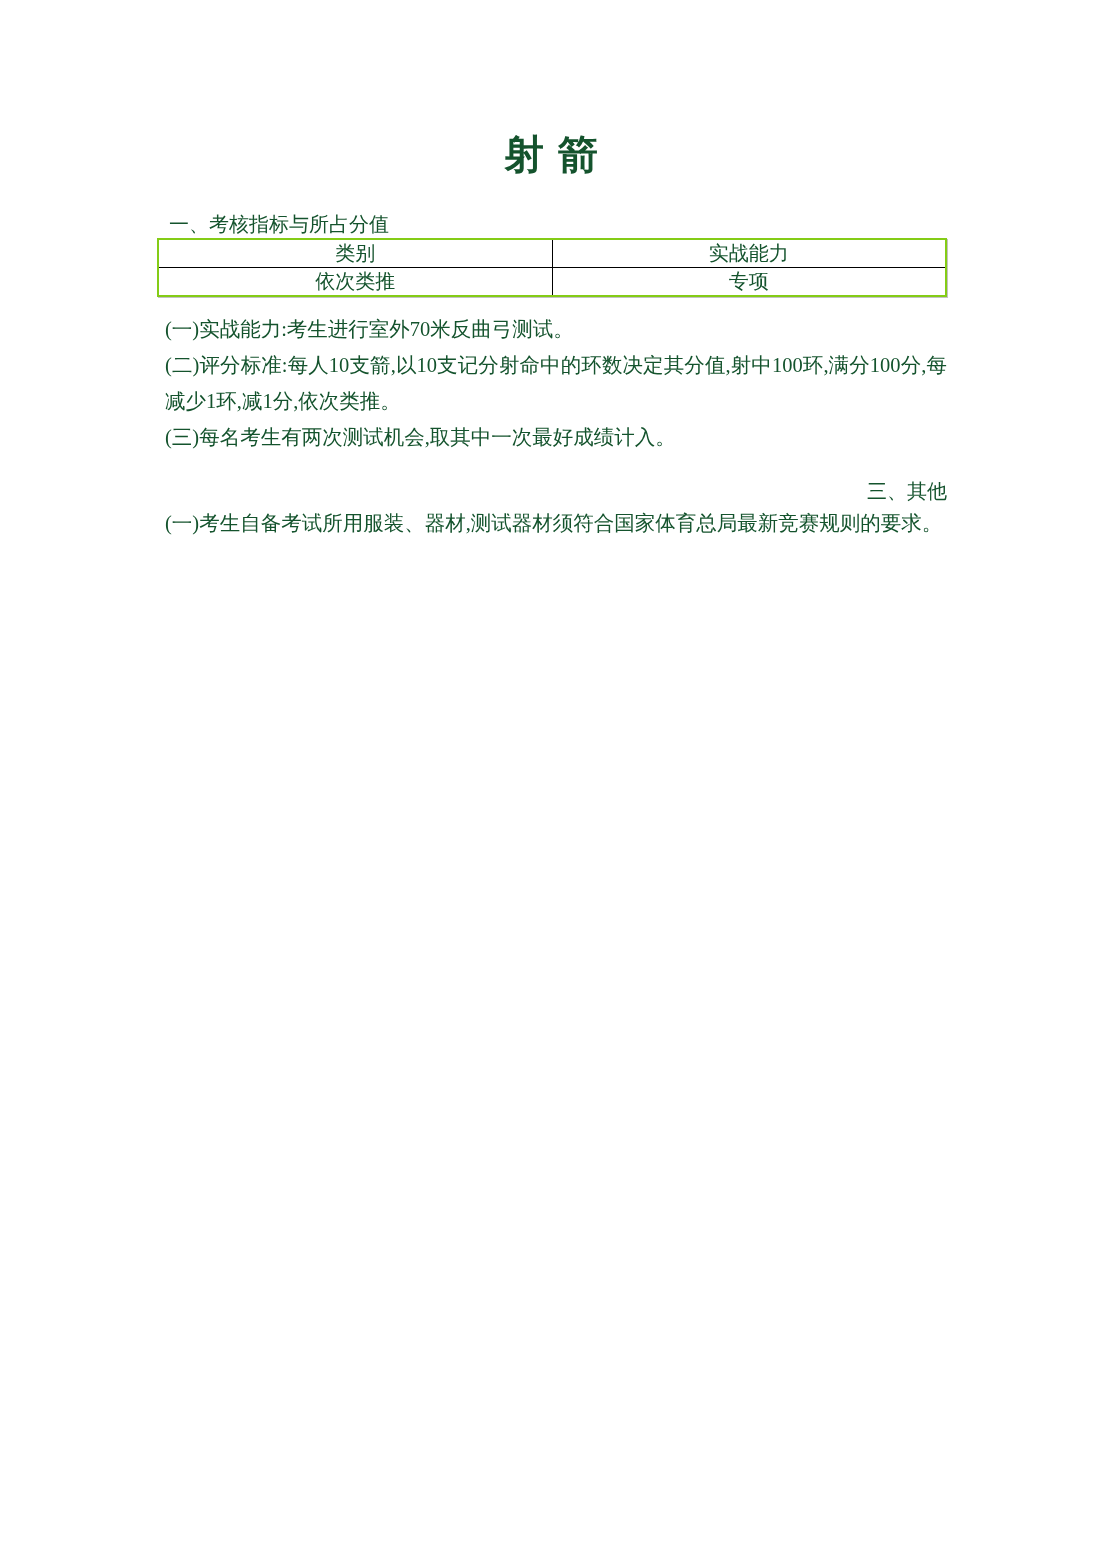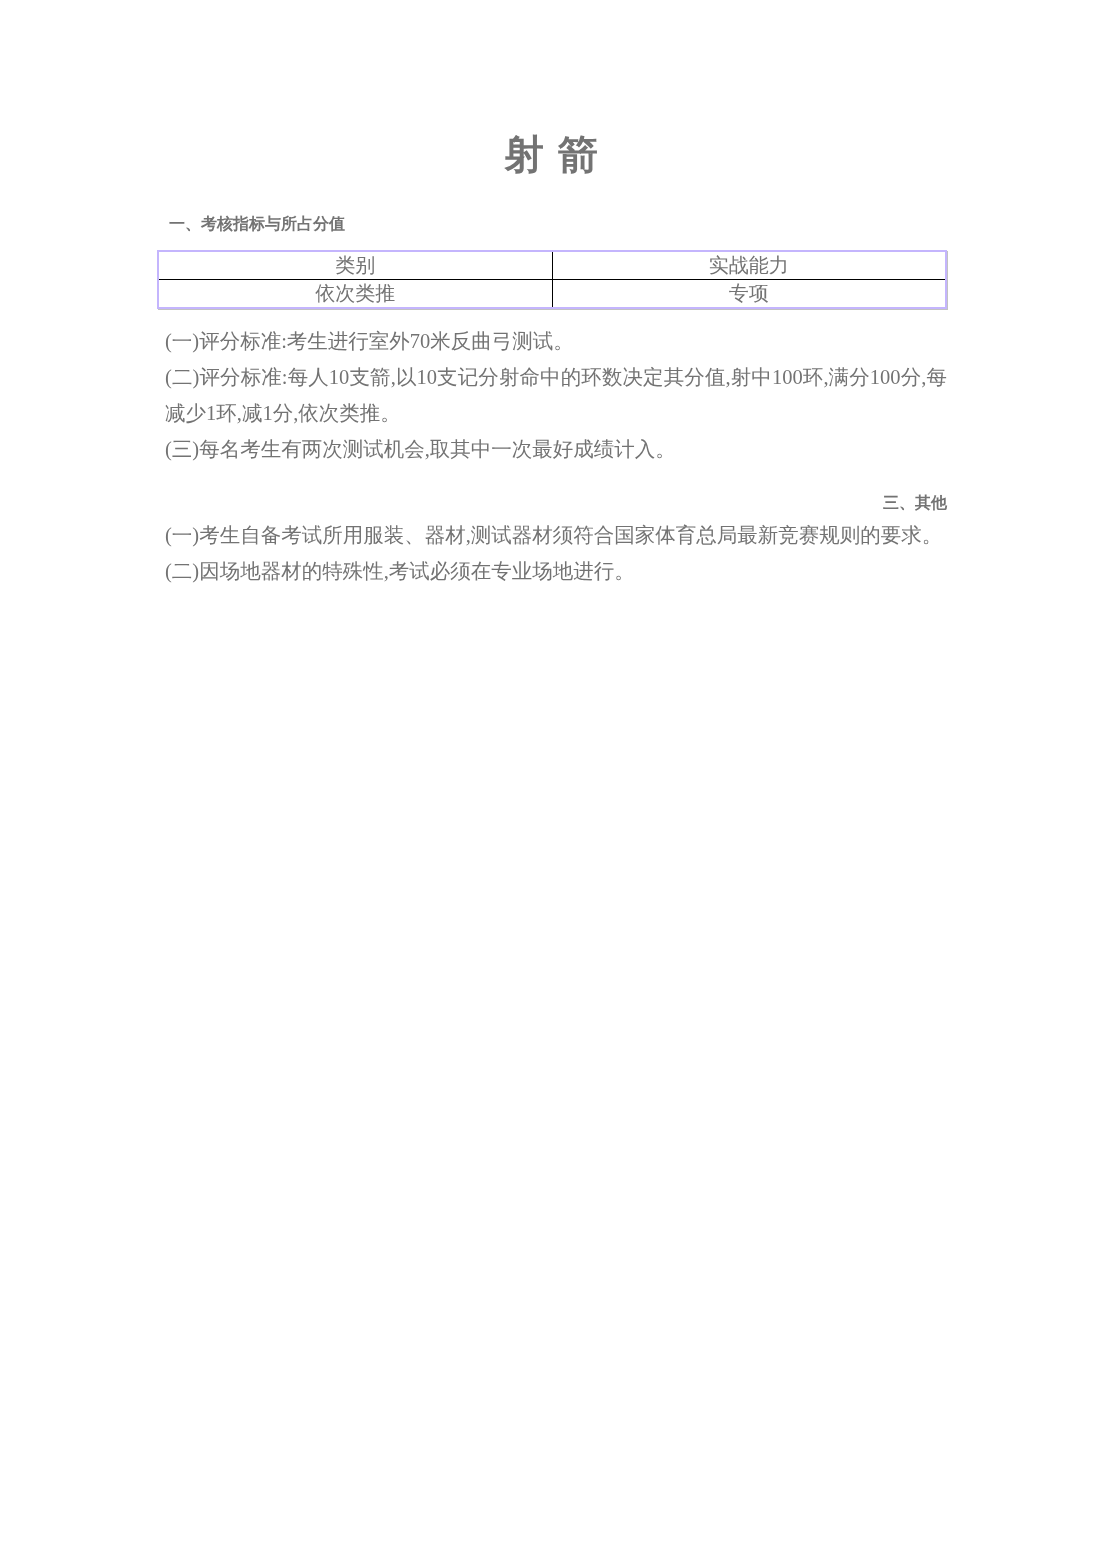--- a/index.html
+++ b/index.html
@@ -5,54 +5,54 @@
   html, body {
     margin: 0;
     padding: 0;
     background: #ffffff;
   }
   .page {
     position: relative;
     width: 1103px;
     height: 1559px;
     background: #ffffff;
-    color: #737373;
+    color: #14532d;
     font-family: "Liberation Serif", "DejaVu Serif", serif;
     overflow: hidden;
   }
   .content {
     position: absolute;
     left: 157px;
     top: 0;
     width: 790px;
   }
   .doc-title {
     margin: 132px 0 0 0;
     text-align: center;
     font-size: 40px;
     line-height: 46px;
     font-weight: bold;
     letter-spacing: 2px;
     font-family: "Liberation Serif", "DejaVu Serif", serif;
   }
   .sec-heading {
     font-family: "Liberation Sans", "DejaVu Sans", sans-serif;
-    font-weight: bold;
-    font-size: 16px;
+    font-weight: normal;
+    font-size: 20px;
     line-height: 28px;
     margin: 0 0 0 12px;
   }
   .h1 { margin-top: 32px; }
   .h2 { margin-top: 20px; }
   .h3 { margin-top: 22px; text-align: right; }
   .info-table {
-    margin-top: 12px;
+    margin-top: 0;
     width: 100%;
     border-collapse: collapse;
-    border: 2px solid #c4b5fd;
+    border: 2px solid #84cc16;
     box-shadow: 1px 1px 0 rgba(120,120,120,0.45);
   }
   .info-table td {
     border: 1px solid #000;
     height: 27px;
     width: 50%;
     text-align: center;
     vertical-align: middle;
     font-size: 20px;
     padding: 0;
@@ -88,26 +88,25 @@
         </tr>
         <tr>
           <td>依次类推</td>
           <td>专项</td>
         </tr>
       </tbody>
     </table>
 
 
     <div class="paras">
-      <p>(一)评分标准:考生进行室外70米反曲弓测试。</p>
+      <p>(一)实战能力:考生进行室外70米反曲弓测试。</p>
       <p>(二)评分标准:每人10支箭,以10支记分射命中的环数决定其分值,射中100环,满分100分,每减少1环,减1分,依次类推。</p>
       <p>(三)每名考生有两次测试机会,取其中一次最好成绩计入。</p>
     </div>
 
     <div class="sec-heading h3">三、其他</div>
 
     <div class="paras second">
       <p>(一)考生自备考试所用服装、器材,测试器材须符合国家体育总局最新竞赛规则的要求。</p>
-      <p>(二)因场地器材的特殊性,考试必须在专业场地进行。</p>
     </div>
 
   </div>
 </div>
 
 </body></html>

